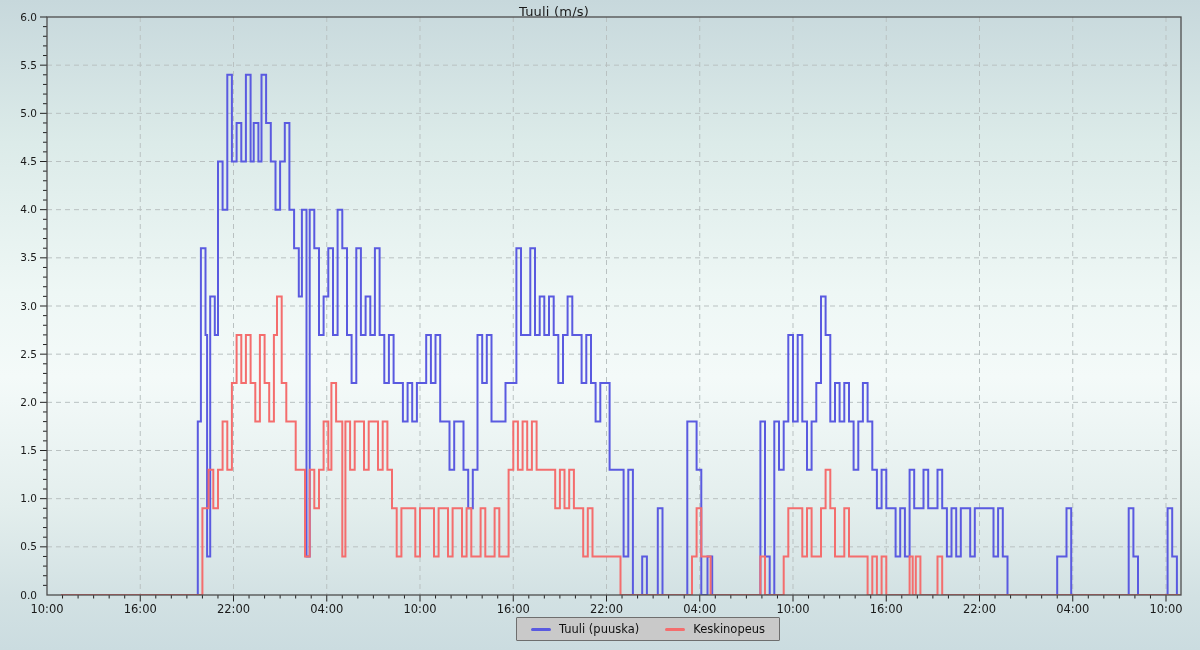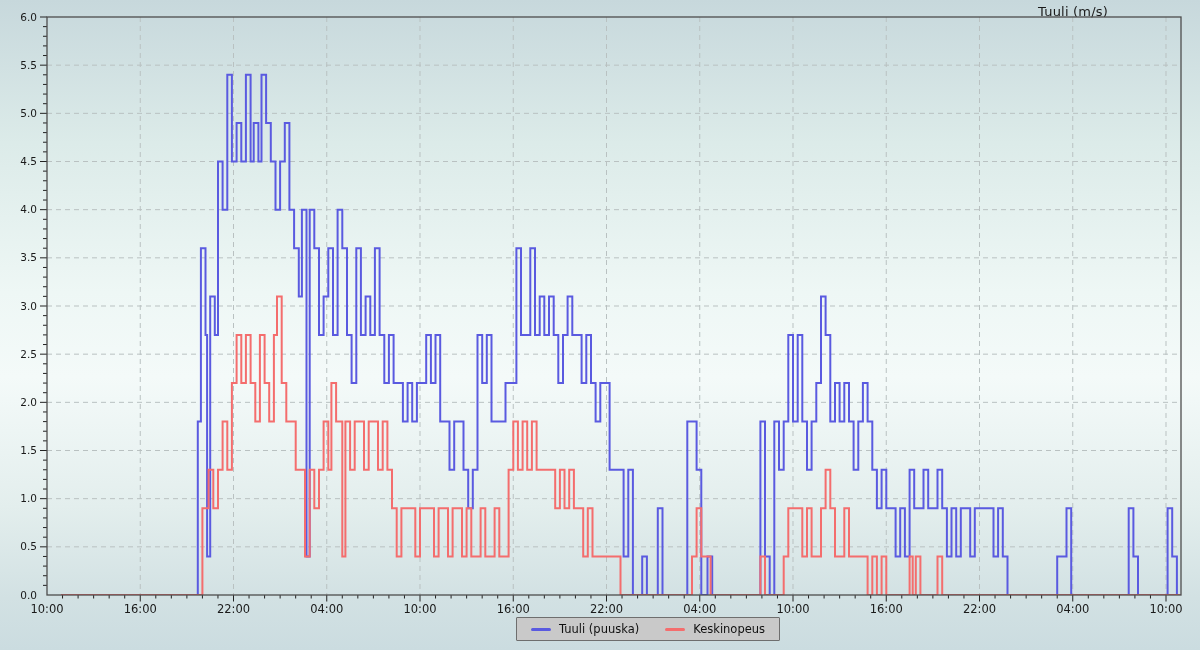--- a/index.html
+++ b/index.html
@@ -3,21 +3,21 @@
 <meta charset="utf-8">
 <style>
   html,body{margin:0;padding:0;}
   body{
     width:1200px;height:650px;
     font-family:"DejaVu Sans","Liberation Sans",sans-serif;
     background:linear-gradient(180deg,#c7d8dc 0%,#dcebe9 22%,#eef7f5 45%,#f4faf9 58%,#e3eeed 78%,#d2e1e3 92%,#cbdce0 100%);
     overflow:hidden;position:relative;
   }
   #chart-title{
-    position:absolute;top:4px;left:0;width:1108px;text-align:right;
+    position:absolute;top:4px;left:0;width:1108px;text-align:center;
     font-size:13px;color:#1a1a1a;letter-spacing:0.2px;
   }
   #plot-wrap{position:absolute;top:0;left:0;}
   #legend{
     position:absolute;left:0;top:617px;width:1200px;
     display:flex;justify-content:center;pointer-events:none;padding-left:48px;
   }
   #legend-box{
     display:flex;align-items:center;gap:26px;
     background:#c9c9c9;border:1px solid #6e6e6e;

